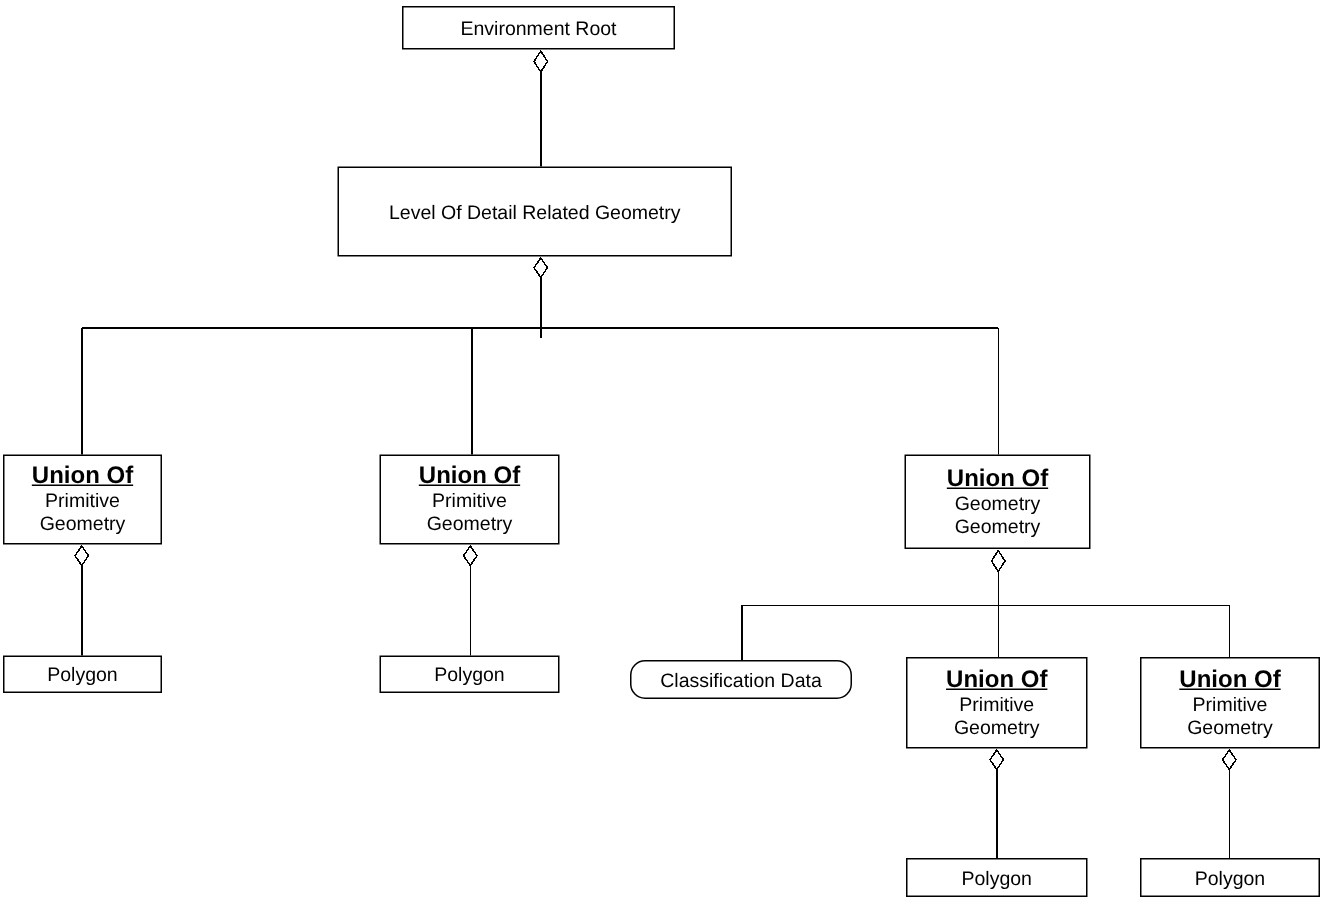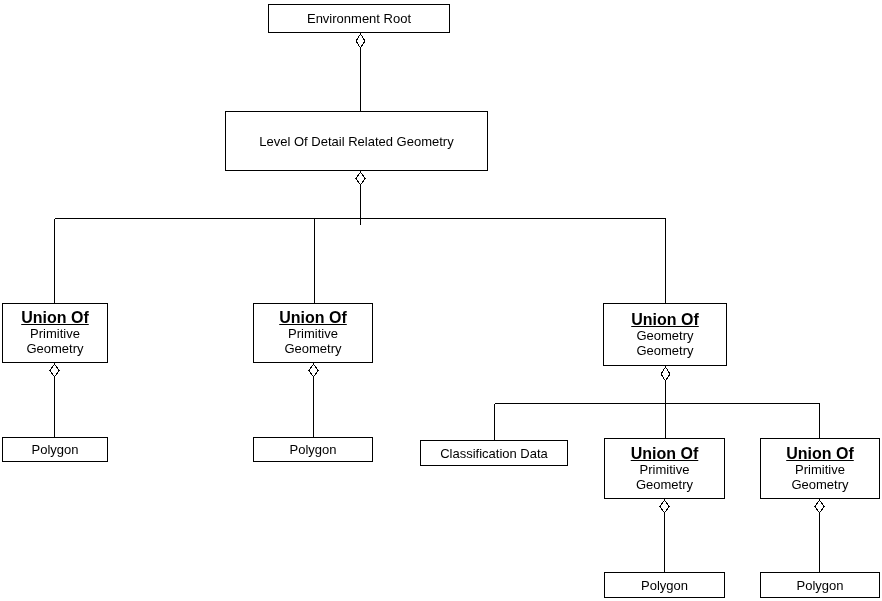--- a/index.html
+++ b/index.html
@@ -21,21 +21,21 @@
   }
   .node .t { font-weight: bold; font-size: 16px; line-height: 16px; text-decoration: underline; }
   
   .n-env { left: 268px; top: 4px;   width: 182px; height: 29px; }
   .n-lod { left: 225px; top: 111px; width: 263px; height: 60px; }
   .n-u1  { left: 2px;   top: 303px; width: 106px; height: 60px; }
   .n-u2  { left: 253px; top: 303px; width: 120px; height: 60px; }
   .n-uh  { left: 603px; top: 303px; width: 124px; height: 63px; }
   .n-p1  { left: 2px;   top: 437px; width: 106px; height: 25px; }
   .n-p2  { left: 253px; top: 437px; width: 120px; height: 25px; }
-  .n-cd  { left: 420px; top: 440px; width: 148px; height: 26px; }
+  .n-cd  { left: 420px; top: 440px; width: 148px; height: 26px; border-radius: 10px; }
   .n-u3  { left: 604px; top: 438px; width: 121px; height: 61px; }
   .n-u4  { left: 760px; top: 438px; width: 120px; height: 61px; }
   .n-p3  { left: 604px; top: 572px; width: 121px; height: 26px; }
   .n-p4  { left: 760px; top: 572px; width: 120px; height: 26px; }
 </style>
 </head>
 <body>
 
 <div class="canvas">
 

